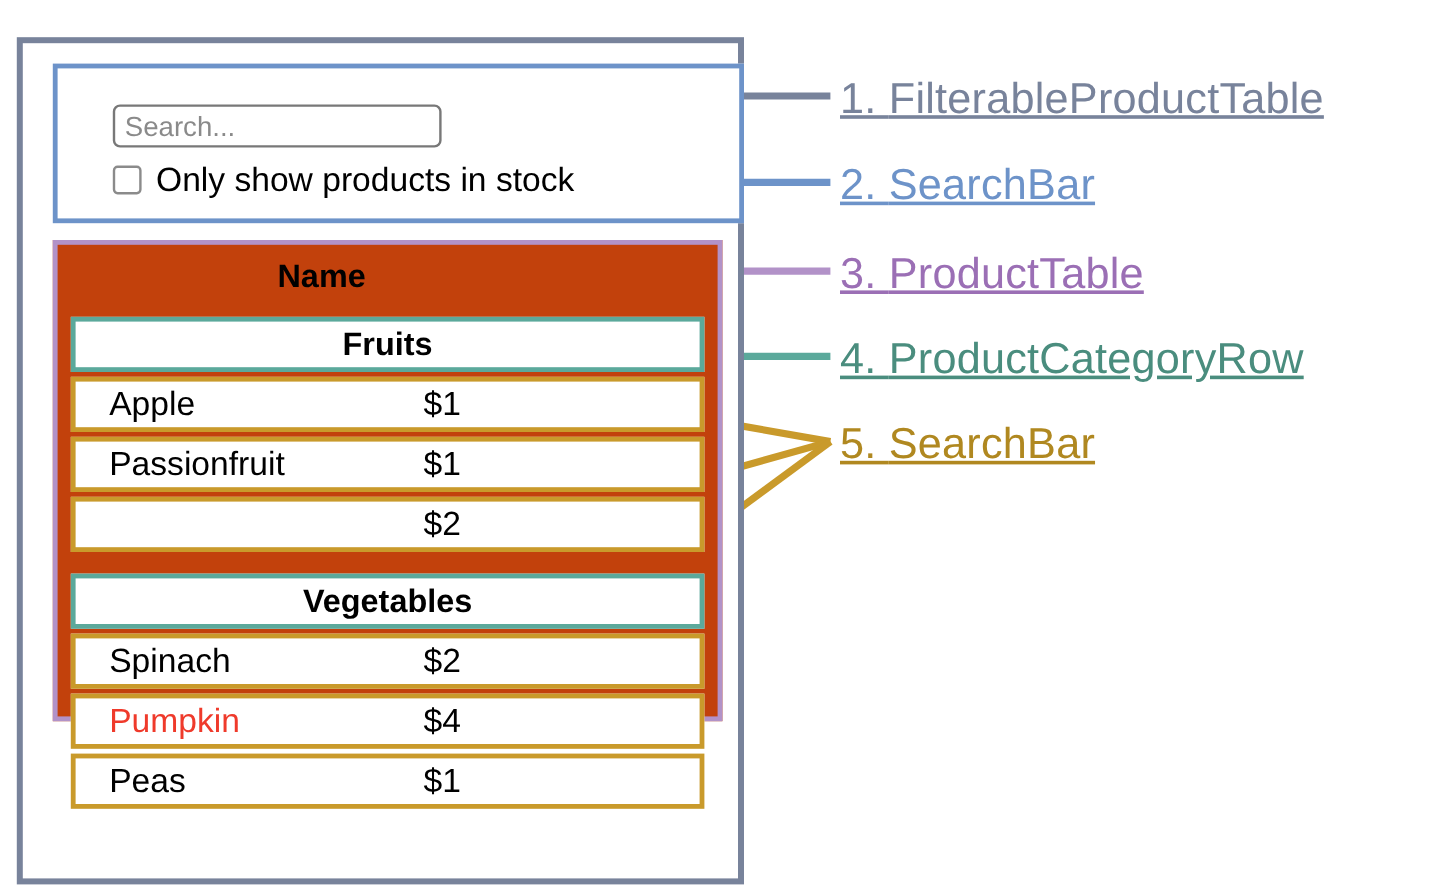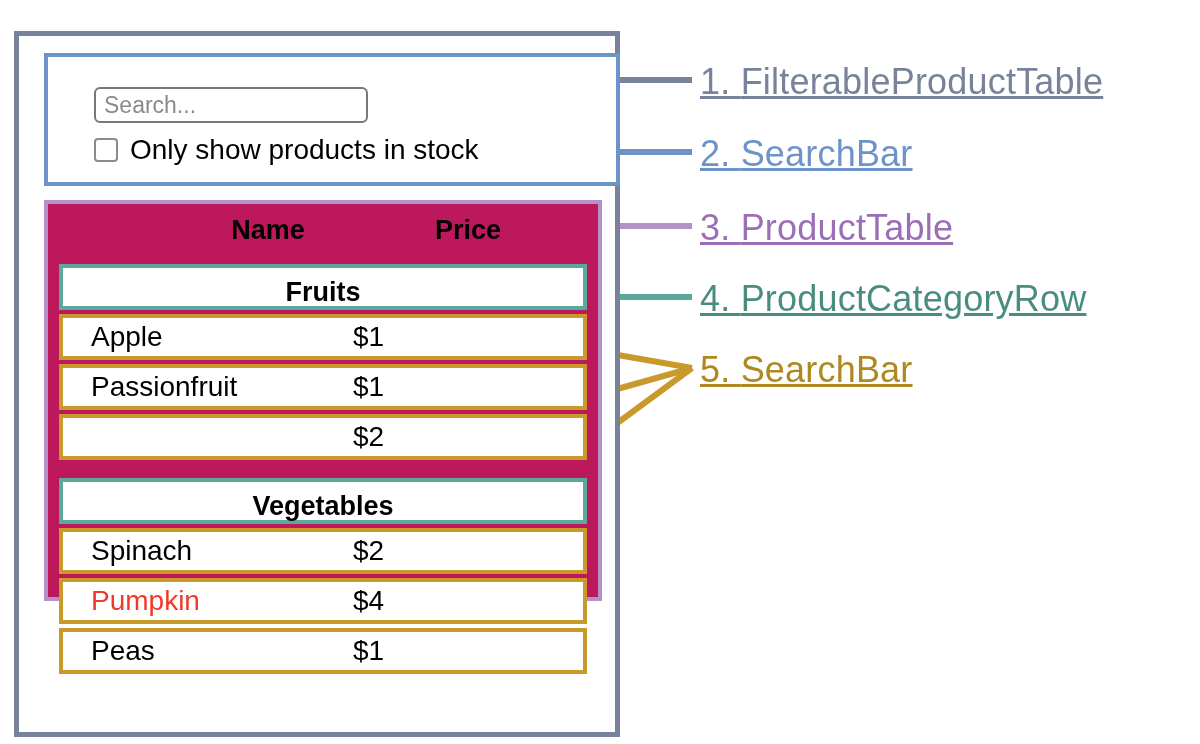--- a/index.html
+++ b/index.html
@@ -100,21 +100,21 @@
 
   
   .producttable-box {
     position: absolute;
     left: 44px;
     top: 184px;
     width: 558px;
     height: 401px;
     border: 4px solid #b292c8;
     box-sizing: border-box;
-    background: #be185d;
+    background: #c2410c;
     text-decoration: underline;
   }
 
   .table-header {
     position: absolute;
     left: 0;
     top: 10px;
     width: 100%;
     height: 38px;
   }
@@ -147,21 +147,21 @@
     top: 60px;
     width: 528px;
   }
 
   .category-row {
     height: 46px;
     border: 4px solid #5ba99b;
     box-sizing: border-box;
     background: #ffffff;
     display: flex;
-    align-items: flex-end;
+    align-items: center;
     justify-content: center;
     margin-bottom: 4px;
   }
   .category-label {
     font-size: 27px;
     font-weight: bold;
     color: #000;
     line-height: 1;
   }
 
@@ -239,21 +239,20 @@
     <div class="checkbox-row">
       <span class="checkbox-square"></span>
       <span class="checkbox-label">Only show products in stock</span>
     </div>
   </div>
 
   <div class="producttable-box">
 
     <div class="table-header">
       <div class="th-name">Name</div>
-      <div class="th-price">Price</div>
     </div>
 
     <div class="rows">
 
       <div class="category-row">
         <span class="category-label">Fruits</span>
       </div>
 
       <div class="product-row">
         <span class="product-name">Apple</span>

